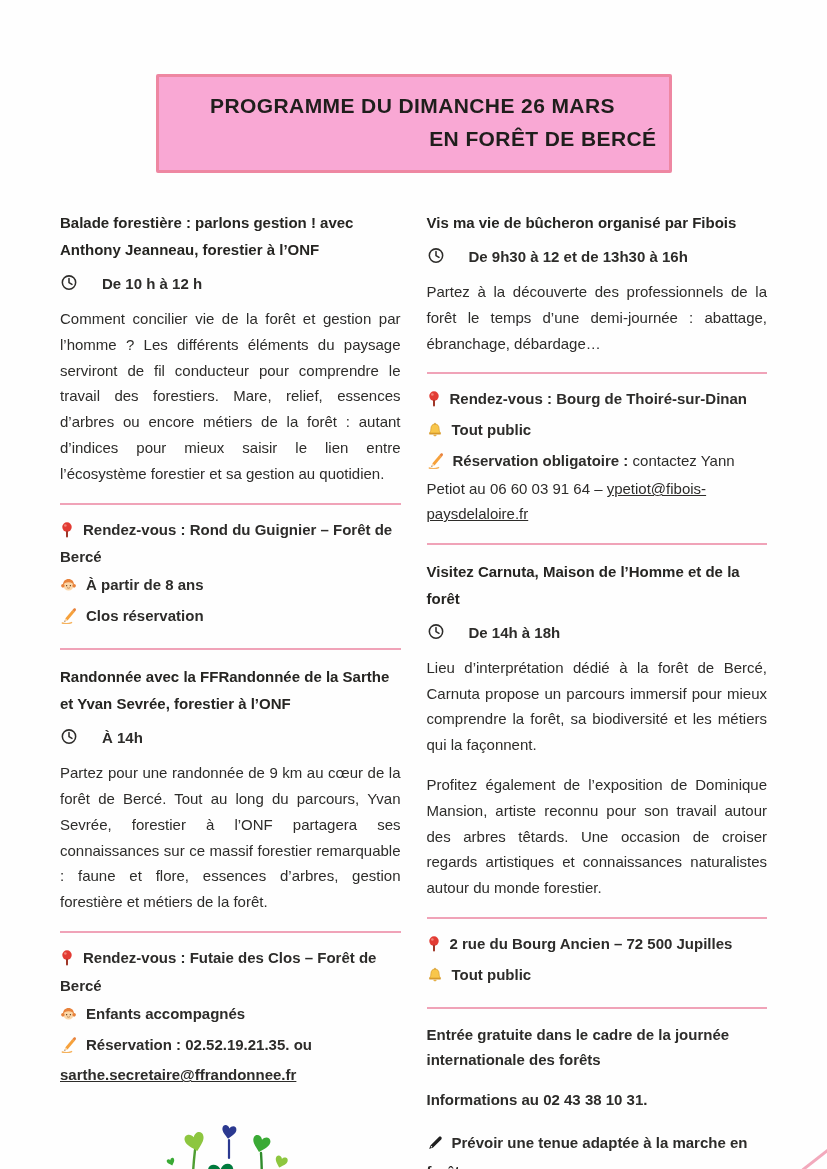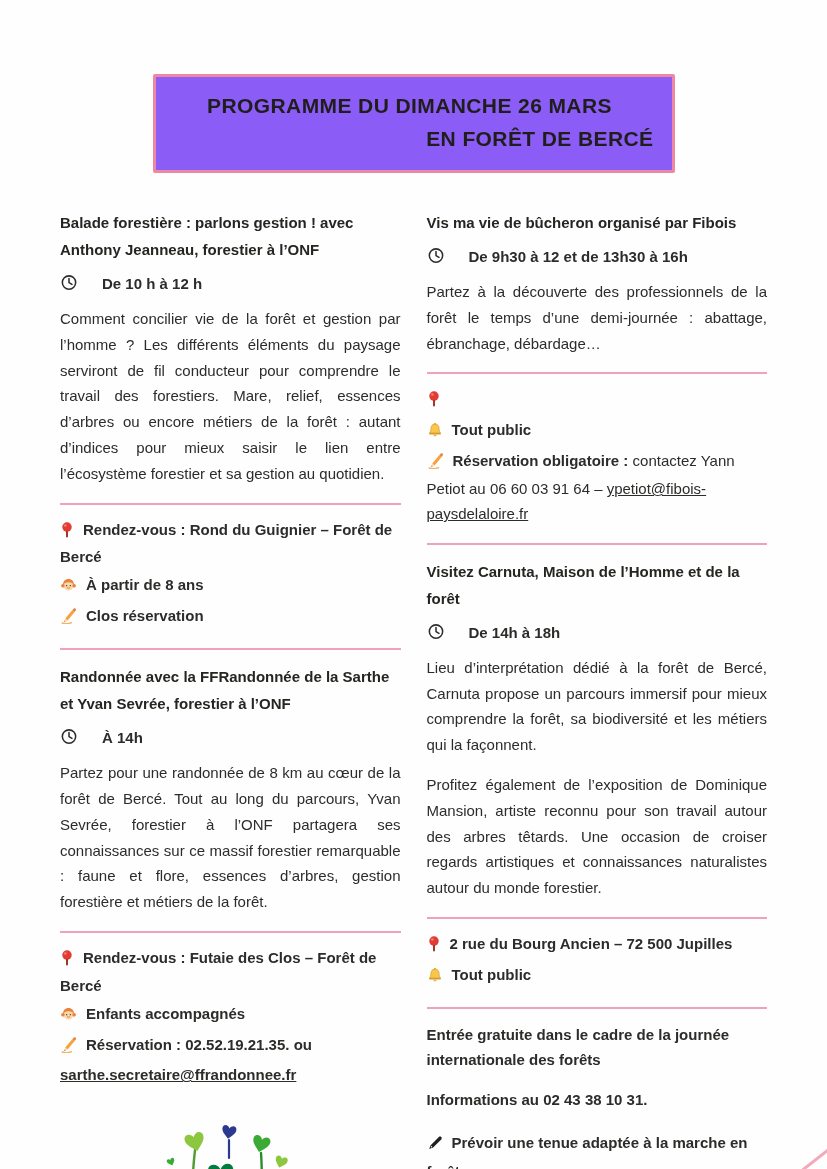--- a/index.html
+++ b/index.html
@@ -15,23 +15,23 @@
     color: #2d2c2a;
   }
   .content { padding: 74px 60px 0 60px; }
 
   
   .title-box {
     width: 488px;
     margin: 0 auto 36px auto;
     border: 3px solid #ee87a2;
     border-radius: 2px;
-    background: #8b5cf6;
+    background: #f9a8d4;
     text-align: center;
-    padding: 17px 18px 19px 10px;
+    padding: 17px 12px 19px 10px;
   }
   .title-line {
     font-size: 21px;
     font-weight: 700;
     letter-spacing: 0.4px;
     color: #1f1e1c;
   }
   .title-line + .title-line { margin-top: 9px; text-align: right; }
 
   
@@ -158,21 +158,21 @@
 
         <article>
           <h2 class="ev">Randonnée avec la FFRandonnée de la Sarthe et Yvan Sevrée, forestier à l’ONF</h2>
           <p class="timeline">
             <span class="icn"><svg width="18" height="18" viewBox="0 0 20 20">
                   <circle cx="10" cy="10.6" r="7.4" fill="none" stroke="#2d2c2a" stroke-width="1.7"></circle>
                   <path d="M10 6.2v4.4l3.3 2" fill="none" stroke="#2d2c2a" stroke-width="1.7" stroke-linecap="round" stroke-linejoin="round"></path>
                 </svg></span>
             <span>À 14h</span>
           </p>
-          <p class="body">Partez pour une randonnée de 8 km au cœur de la forêt de Bercé. Tout au long du parcours, Yvan Sevrée, forestier à l’ONF partagera ses connaissances sur ce massif forestier remarquable : faune et flore, essences d’arbres, gestion forestière et métiers de la forêt.</p>
+          <p class="body">Partez pour une randonnée de 9 km au cœur de la forêt de Bercé. Tout au long du parcours, Yvan Sevrée, forestier à l’ONF partagera ses connaissances sur ce massif forestier remarquable : faune et flore, essences d’arbres, gestion forestière et métiers de la forêt.</p>
           <hr class="pink">
           <p class="info"><span class="icn"><svg width="14" height="17" viewBox="0 0 16 18">
                   <circle cx="8" cy="6.2" r="5.4" fill="#e23b33"></circle>
                   <circle cx="6.1" cy="4.4" r="1.5" fill="#f08377"></circle>
                   <path d="M8 11.5L8 17" stroke="#9c2f20" stroke-width="2.2" stroke-linecap="round"></path>
                 </svg></span><span>Rendez-vous : Futaie des Clos – Forêt de Bercé</span></p>
           <p class="info"><span class="icn"><svg width="17" height="17" viewBox="0 0 20 20">
                   <circle cx="10" cy="11" r="6.2" fill="#fcd7a8"></circle>
                   <path d="M3.4 11.2C3.4 5.8 6.3 3.4 10 3.4C13.7 3.4 16.6 5.8 16.6 11.2C15.2 8.4 13.4 7.4 10 7.4C6.6 7.4 4.8 8.4 3.4 11.2Z" fill="#e8833c"></path>
                   <circle cx="3.4" cy="11.6" r="2.1" fill="#e8833c"></circle>
@@ -229,21 +229,21 @@
                   <path d="M10 6.2v4.4l3.3 2" fill="none" stroke="#2d2c2a" stroke-width="1.7" stroke-linecap="round" stroke-linejoin="round"></path>
                 </svg></span>
             <span>De 9h30 à 12 et de 13h30 à 16h</span>
           </p>
           <p class="body">Partez à la découverte des professionnels de la forêt le temps d’une demi-journée : abattage, ébranchage, débardage…</p>
           <hr class="pink">
           <p class="info"><span class="icn"><svg width="14" height="17" viewBox="0 0 16 18">
                   <circle cx="8" cy="6.2" r="5.4" fill="#e23b33"></circle>
                   <circle cx="6.1" cy="4.4" r="1.5" fill="#f08377"></circle>
                   <path d="M8 11.5L8 17" stroke="#9c2f20" stroke-width="2.2" stroke-linecap="round"></path>
-                </svg></span></p>
+                </svg></span><span>Rendez-vous : Bourg de Thoiré-sur-Dinan</span></p>
           <p class="info"><span class="icn"><svg width="16" height="16" viewBox="0 0 20 20">
                   <path d="M10 2.6C6.6 2.6 4.9 5.1 4.9 8.2C4.9 11.4 3.9 12.9 3 13.8L17 13.8C16.1 12.9 15.1 11.4 15.1 8.2C15.1 5.1 13.4 2.6 10 2.6Z" fill="#f8c64b" stroke="#d79a2b" stroke-width="0.9"></path>
                   <rect x="2.6" y="13.8" width="14.8" height="1.7" rx="0.85" fill="#d79a2b"></rect>
                   <path d="M8.3 16.4a1.8 1.8 0 0 0 3.4 0Z" fill="#f8c64b" stroke="#d79a2b" stroke-width="0.6"></path>
                   <rect x="9.1" y="1" width="1.8" height="2.2" rx="0.9" fill="#d79a2b"></rect>
                 </svg></span><span>Tout public</span></p>
           <p class="info"><span class="icn"><svg width="17" height="17" viewBox="0 0 20 20">
                   <path d="M6.2 13.6L14.6 3.6L17.2 5.8L8.8 15.8Z" fill="#f6a13b"></path>
                   <path d="M14.6 3.6L16 2C16.6 1.3 17.8 1.3 18.4 2C19 2.7 19 3.7 18.3 4.3L17.2 5.8Z" fill="#e8833c"></path>
                   <path d="M6.2 13.6L5 17.4L8.8 15.8Z" fill="#fcd7a8"></path>

